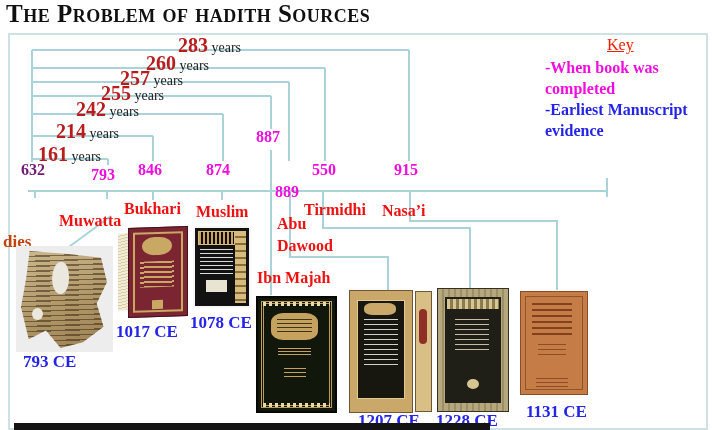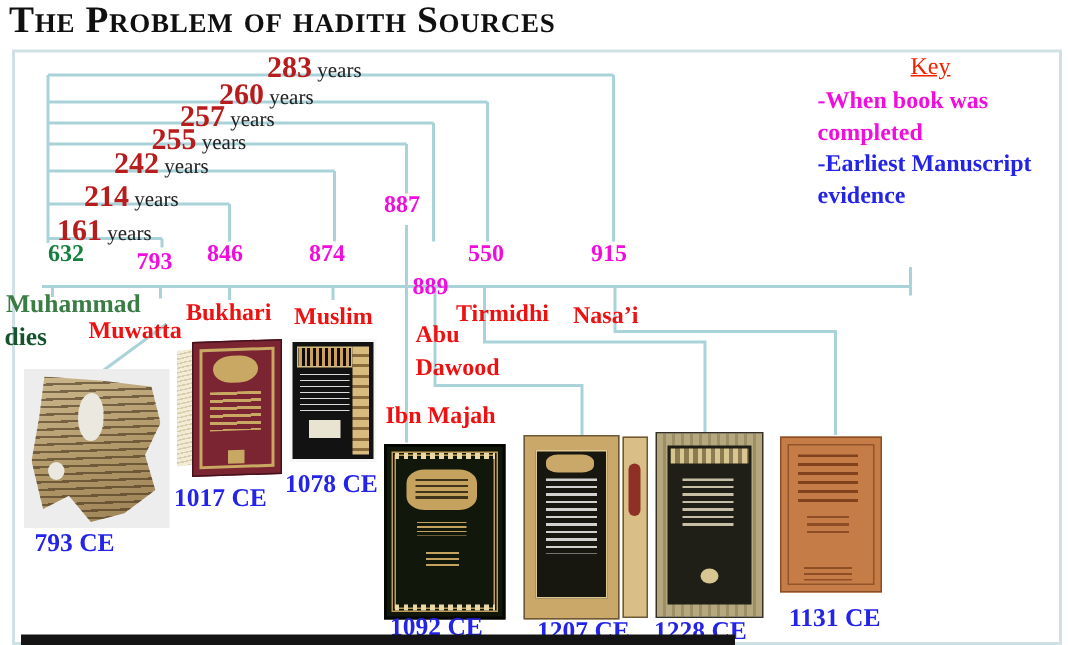--- a/index.html
+++ b/index.html
@@ -13,21 +13,21 @@
          border:2px solid #cfe1e5;}
   .title{position:absolute;left:6px;top:0px;font-size:25px;font-weight:bold;
          font-variant:small-caps;color:#101010;letter-spacing:.5px;white-space:nowrap;}
   svg.lines{position:absolute;left:0;top:0;z-index:1;}
   svg.lines path{stroke:var(--line);stroke-width:2;fill:none;}
   .abs{position:absolute;white-space:nowrap;}
   .z2{z-index:2;}
   .span-lbl{font-size:14px;color:#222;}
   .span-lbl .v{font-weight:bold;font-size:20px;color:#b91c1c;}
   .yr{font-weight:bold;font-size:16px;color:var(--magenta);}
-  .yr.black{color:#15803d;margin-left:11px;}
+  .yr.black{color:#701a75;}
   .scholar{font-weight:bold;font-size:16px;color:var(--red);}
   .date{font-weight:bold;font-size:17px;color:var(--blue);}
   .key-h{font-weight:normal;font-size:16px;color:var(--key-red);text-decoration:underline;}
   .key-t{font-weight:bold;font-size:16px;line-height:21px;white-space:normal;width:170px;}
   .wrap{white-space:normal;}
   
   .pp{position:absolute;left:16px;top:246px;width:97px;height:106px;background:#ededed;}
   .pp .frag{position:absolute;left:5px;top:5px;width:86px;height:97px;
     background:linear-gradient(160deg,#ccb88e,#b09768 55%,#9c8154);
     clip-path:polygon(10% 0,55% 3%,93% 7%,100% 32%,88% 54%,96% 78%,72% 94%,46% 100%,29% 82%,9% 91%,0 58%,6% 28%);}
@@ -154,22 +154,21 @@
   <div class="abs z2 yr" style="left:206px;top:161px;">874</div>
   <div class="abs z2 yr" style="left:256px;top:128px;">887</div>
   <div class="abs z2 yr" style="left:275px;top:144px;margin-top:39px;">889</div>
   <div class="abs z2 yr" style="left:312px;top:161px;">550</div>
   <div class="abs z2 yr" style="left:394px;top:161px;">915</div>
 
   <div class="abs z2 key-h" style="left:607px;top:36px;">Key</div>
   <div class="abs z2 key-t wrap" style="left:545px;top:57px;color:var(--magenta);">-When book was completed</div>
   <div class="abs z2 key-t wrap" style="left:545px;top:99px;color:var(--blue);">-Earliest Manuscript evidence</div>
 
-  <div class="abs z2 scholar" style="left:4px;top:193px;font-size:17px;color:var(--green);">Muhammad</div>
-  <div class="abs z2 scholar" style="left:3px;top:215px;font-size:17px;color:#14532d;">dies</div>
+  <div class="abs z2 scholar" style="left:3px;top:232px;font-size:17px;color:#c2410c;">dies</div>
   <div class="abs z2 scholar" style="left:59px;top:212px;">Muwatta</div>
   <div class="abs z2 scholar" style="left:124px;top:200px;">Bukhari</div>
   <div class="abs z2 scholar" style="left:196px;top:203px;">Muslim</div>
   <div class="abs z2 scholar" style="left:257px;top:269px;">Ibn Majah</div>
   <div class="abs z2 scholar wrap" style="left:277px;top:213px;width:70px;line-height:22px;">Abu Dawood</div>
   <div class="abs z2 scholar" style="left:304px;top:201px;">Tirmidhi</div>
   <div class="abs z2 scholar" style="left:382px;top:202px;">Nasa’i</div>
 
   <div class="pp z2">
     <div class="frag"></div>
@@ -226,19 +225,18 @@
   <div class="ns z2">
     <div class="inner"></div>
     <div class="tx"></div>
     <div class="sub"></div>
     <div class="foot"></div>
   </div>
 
   <div class="abs z2 date" style="left:23px;top:352px;">793 CE</div>
   <div class="abs z2 date" style="left:116px;top:322px;">1017 CE</div>
   <div class="abs z2 date" style="left:190px;top:313px;">1078 CE</div>
-  <div class="abs z2 date" style="left:260px;top:408px;">1092 CE</div>
   <div class="abs z2 date" style="left:358px;top:411px;">1207 CE</div>
   <div class="abs z2 date" style="left:436px;top:411px;">1228 CE</div>
   <div class="abs z2 date" style="left:526px;top:402px;">1131 CE</div>
 
   <div class="bottom-bar"></div>
 </div>
 
 </body></html>

